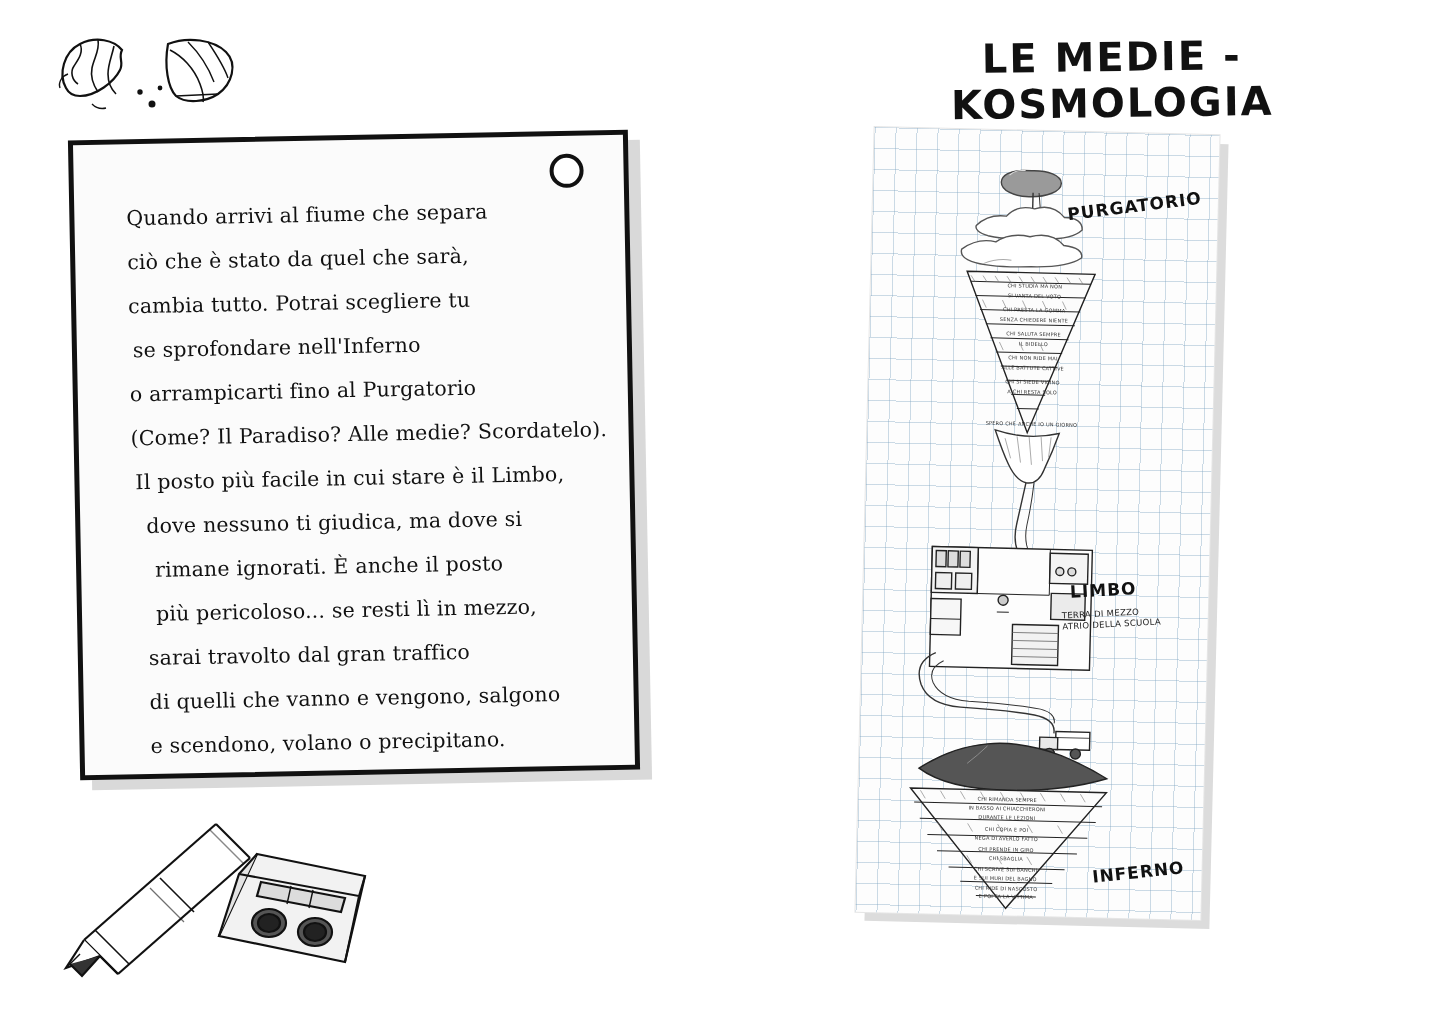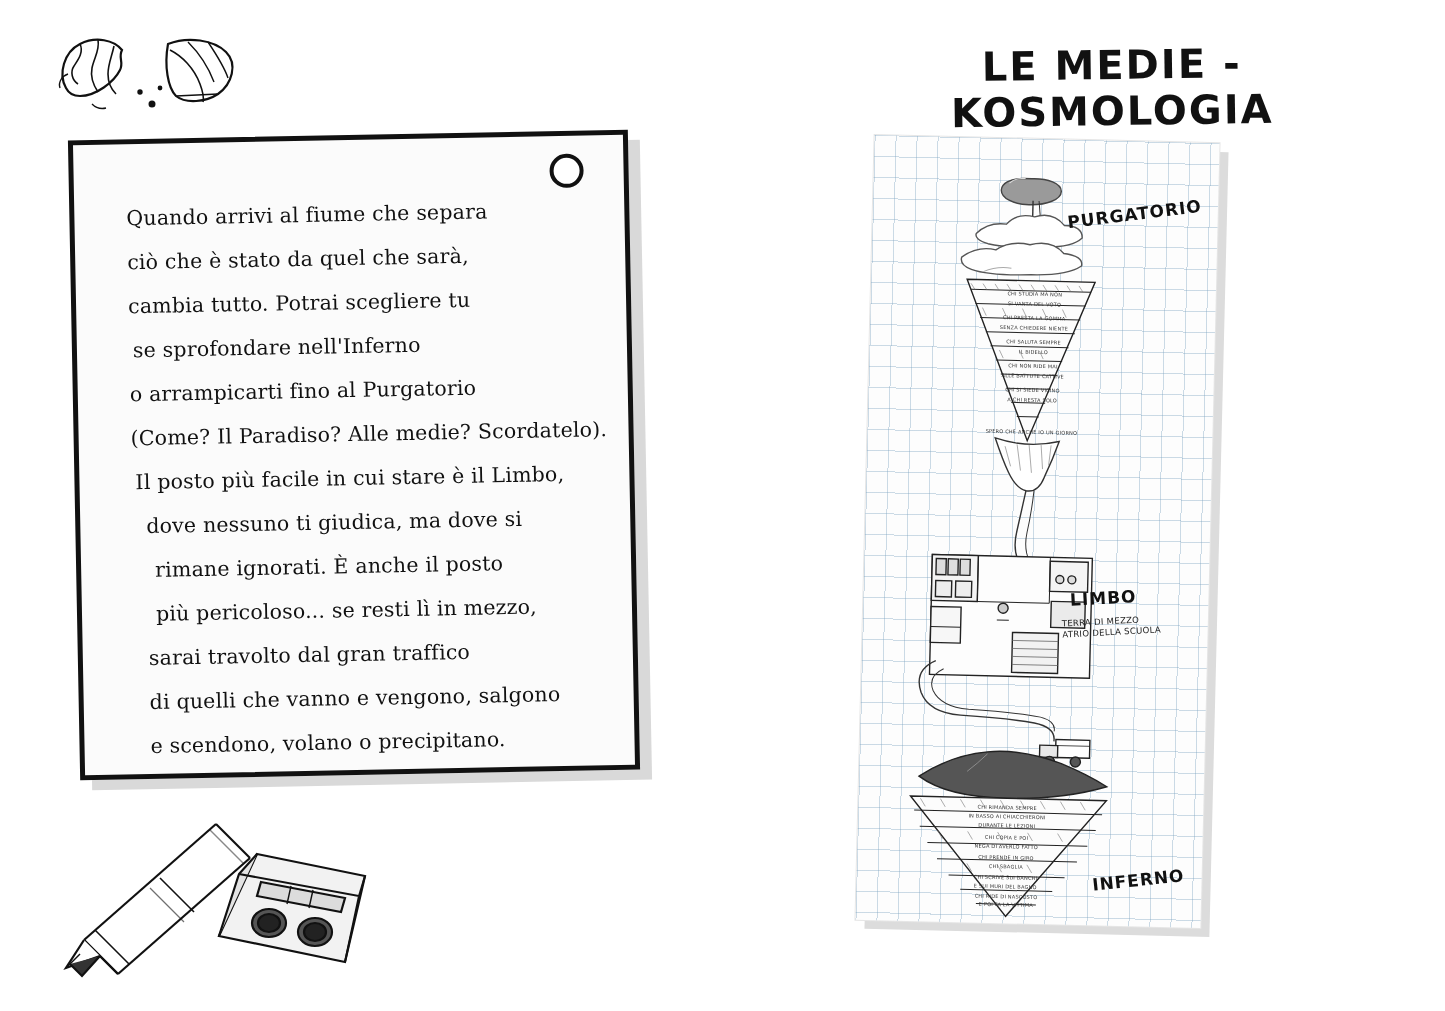--- a/index.html
+++ b/index.html
@@ -17,21 +17,21 @@
   }
 
   
   .page-left {
     position: absolute;
     left: 0; top: 0;
     width: 722px; height: 1011px;
   }
   .page-right {
     position: absolute;
-    left: 722px; top: 8px;
+    left: 722px; top: 0;
     width: 723px; height: 741px;
   }
 
   
   .shavings {
     position: absolute;
     left: 48px; top: 26px;
     width: 220px; height: 90px;
   }
 

